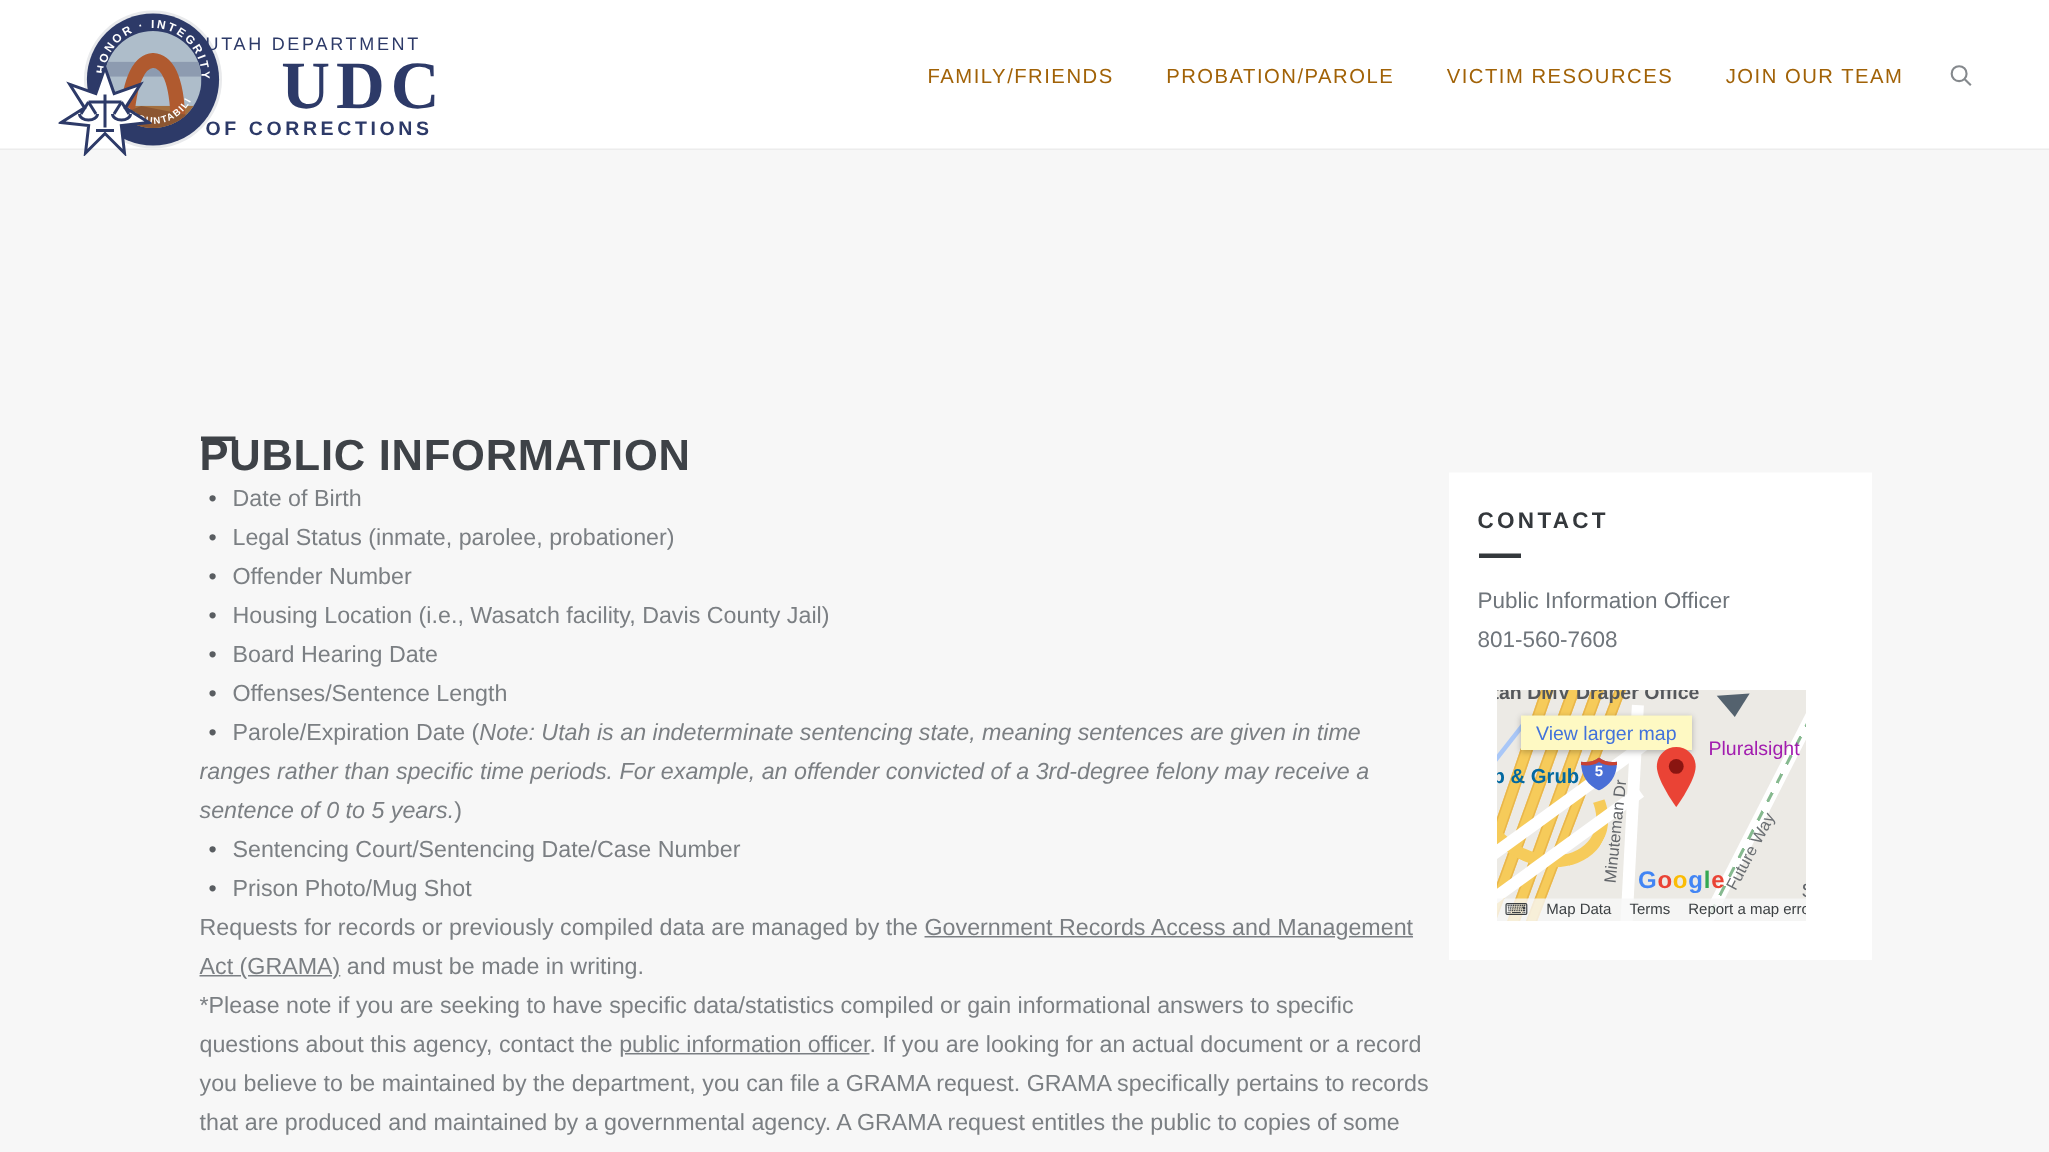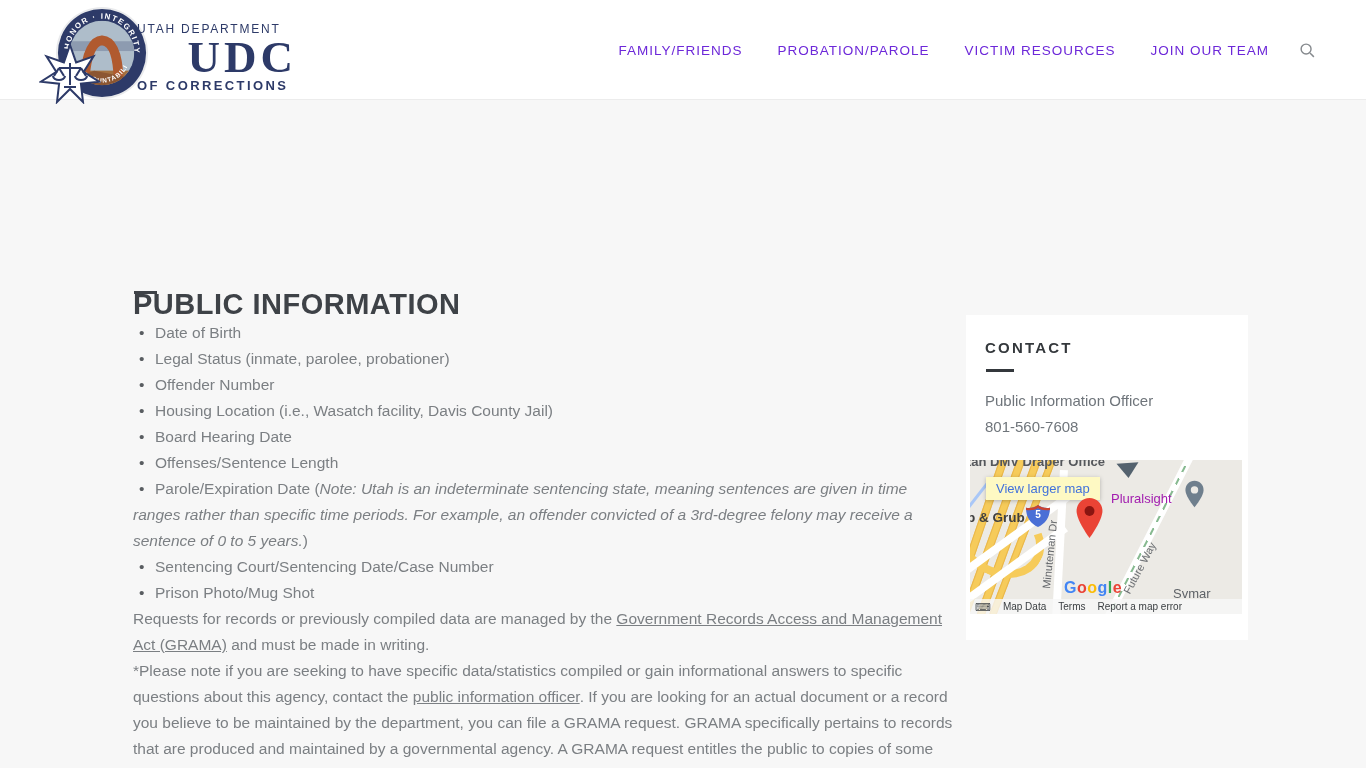--- a/index.html
+++ b/index.html
@@ -20,21 +20,21 @@
   .logo { position:absolute; left:45px; top:2px; width:210px; height:98px; cursor:pointer; }
   .seal { position:absolute; left:10px; top:4px; }
   .star-badge { position:absolute; left:-6px; top:42px; }
   .logo-textblock { position:absolute; left:92px; top:20px; width:160px; color:#2d3a68; }
   .logo-dept { font-size:12px; font-weight:400; letter-spacing:1.8px; white-space:nowrap; }
   .logo-acronym { font-family:"Liberation Serif", serif; font-size:45px; line-height:42px; font-weight:700; letter-spacing:4px;text-align:right; }
   .logo-corrections { font-size:13px; font-weight:700; letter-spacing:2.4px; white-space:nowrap; }
 
   .nav { position:absolute; right:50px; top:0; height:100px; display:flex; align-items:center; gap:35px; }
   .nav-item {
-    font-size:13.5px; font-weight:500; letter-spacing:1px; color:#6d28d9;
+    font-size:13.5px; font-weight:500; letter-spacing:1px; color:#a16207;
     text-decoration:none; white-space:nowrap; cursor:pointer;
   }
   .nav-search { display:flex; align-items:center; margin-left:-5px; cursor:pointer; }
 
   
   .page-title {
     position:absolute; left:133px; top:248px;
     font-size:29px; font-weight:700; letter-spacing:0.5px; color:#3e4247;margin-top:40px;
   }
   .title-dash { position:absolute; left:134px; top:291px; width:23px; height:3px; background:#3e4247; }
@@ -55,21 +55,21 @@
     position:absolute; left:966px; top:315px; width:282px; height:325px;
     background:#ffffff; z-index:5;
   }
   .contact-title { margin:24px 0 0 19px; font-size:15px; font-weight:700; letter-spacing:2.2px; color:#34383c; }
   .contact-dash { margin:13px 0 0 20px; width:28px; height:3px; background:#34383c; }
   .contact-line { margin-left:19px; font-size:15px; line-height:26px; color:#6f757b; }
   .contact-lines { margin-top:16px; }
 
   
   .map {
-    position:absolute; left:4px; top:145px; width:272px; height:154px;
+    position:absolute; left:32px; top:145px; width:206px; height:154px;
     background:#eceae5; overflow:hidden; cursor:grab;
   }
   .fwy-stripe { position:absolute; width:8px; height:240px; top:-40px;
     background:#f6cb5a; border-left:1px solid #e9b64b; border-right:1px solid #e9b64b; }
   .fwy-1 { left:2px;  transform:rotate(19deg); }
   .fwy-2 { left:18px; transform:rotate(20deg); }
   .fwy-3 { left:34px; transform:rotate(20deg); }
   .fwy-4 { left:48px; transform:rotate(21deg); width:7px; }
   .fwy-ramp { position:absolute; left:-16px; top:42px; width:92px; height:74px;
     border:8px solid #f6cb5a; border-top-color:transparent; border-left-color:transparent;
@@ -87,21 +87,21 @@
   .lbl-dmv { left:-3px; top:-6px; font-weight:600; color:#55585c; }
   .pin-dmv { position:absolute; left:147px; top:3px; width:0; height:0;
     border-left:11px solid transparent; border-right:11px solid transparent;
     border-top:15px solid #54626e; transform:rotate(-4deg); cursor:pointer; }
   .view-larger {
     position:absolute; left:16px; top:17px; padding:4px 10px; background:#fef9c3;
     box-shadow:0 1px 4px rgba(0,0,0,0.25); font-size:13px; color:#4272db; cursor:pointer;
   }
   .lbl-pluralsight { left:141px; top:31px; font-weight:500; }
   .pin-pluralsight { position:absolute; left:214px; top:20px; cursor:pointer; }
-  .lbl-grub { left:-3px; top:50px; color:#404040; font-weight:600; font-size:13.5px; }
+  .lbl-grub { left:-3px; top:50px; color:#0369a1; font-weight:600; font-size:13.5px; }
   .shield-15 { position:absolute; left:56px; top:45px; cursor:pointer; }
   .shield-15 .num { position:absolute; left:0; top:4px; width:24px; text-align:center;
     color:#fff; font-size:10px; font-weight:700; }
   .pin-red { position:absolute; left:105px; top:38px; cursor:pointer; }
   .lbl-minuteman { left:70px; top:128px; font-size:11px; color:#63666a;
     transform:rotate(-84deg); transform-origin:left top; }
   .lbl-future { left:151px; top:130px; font-size:11px; color:#6b6f73;
     transform:rotate(-62deg); transform-origin:left top; }
   .lbl-symar { left:203px; top:126px; font-weight:500; color:#5f6368; }
   .google-logo { position:absolute; left:94px; top:119px; font-size:16px; font-weight:600;

